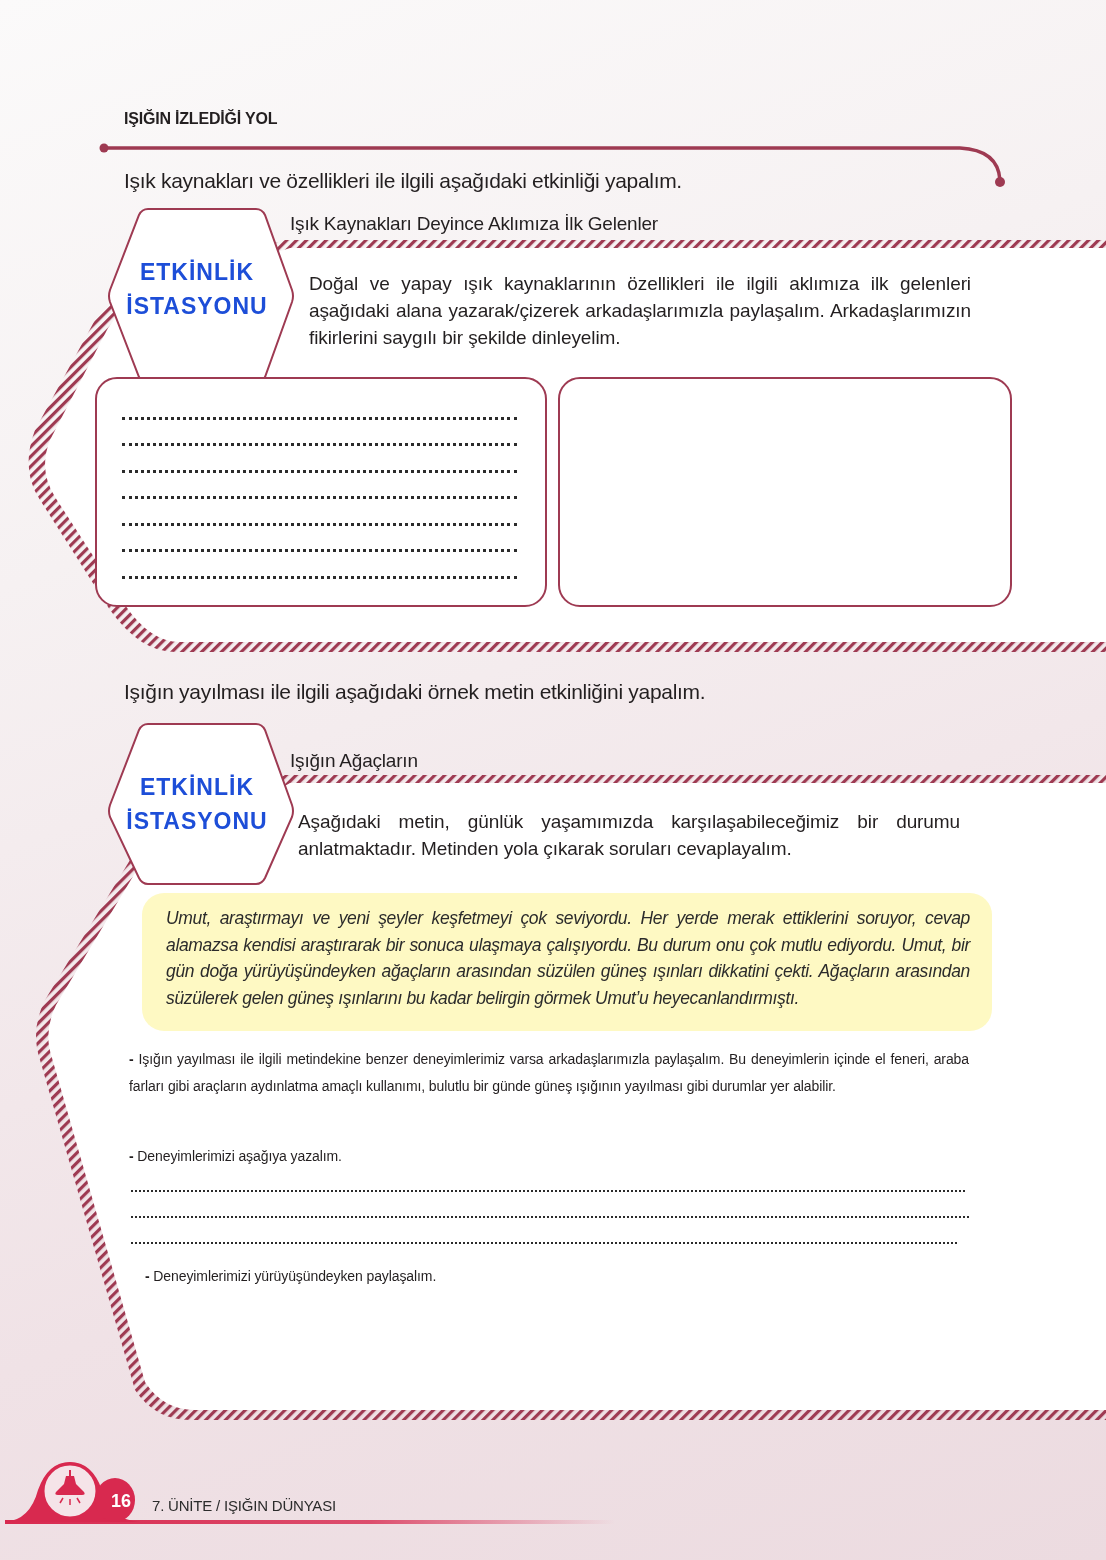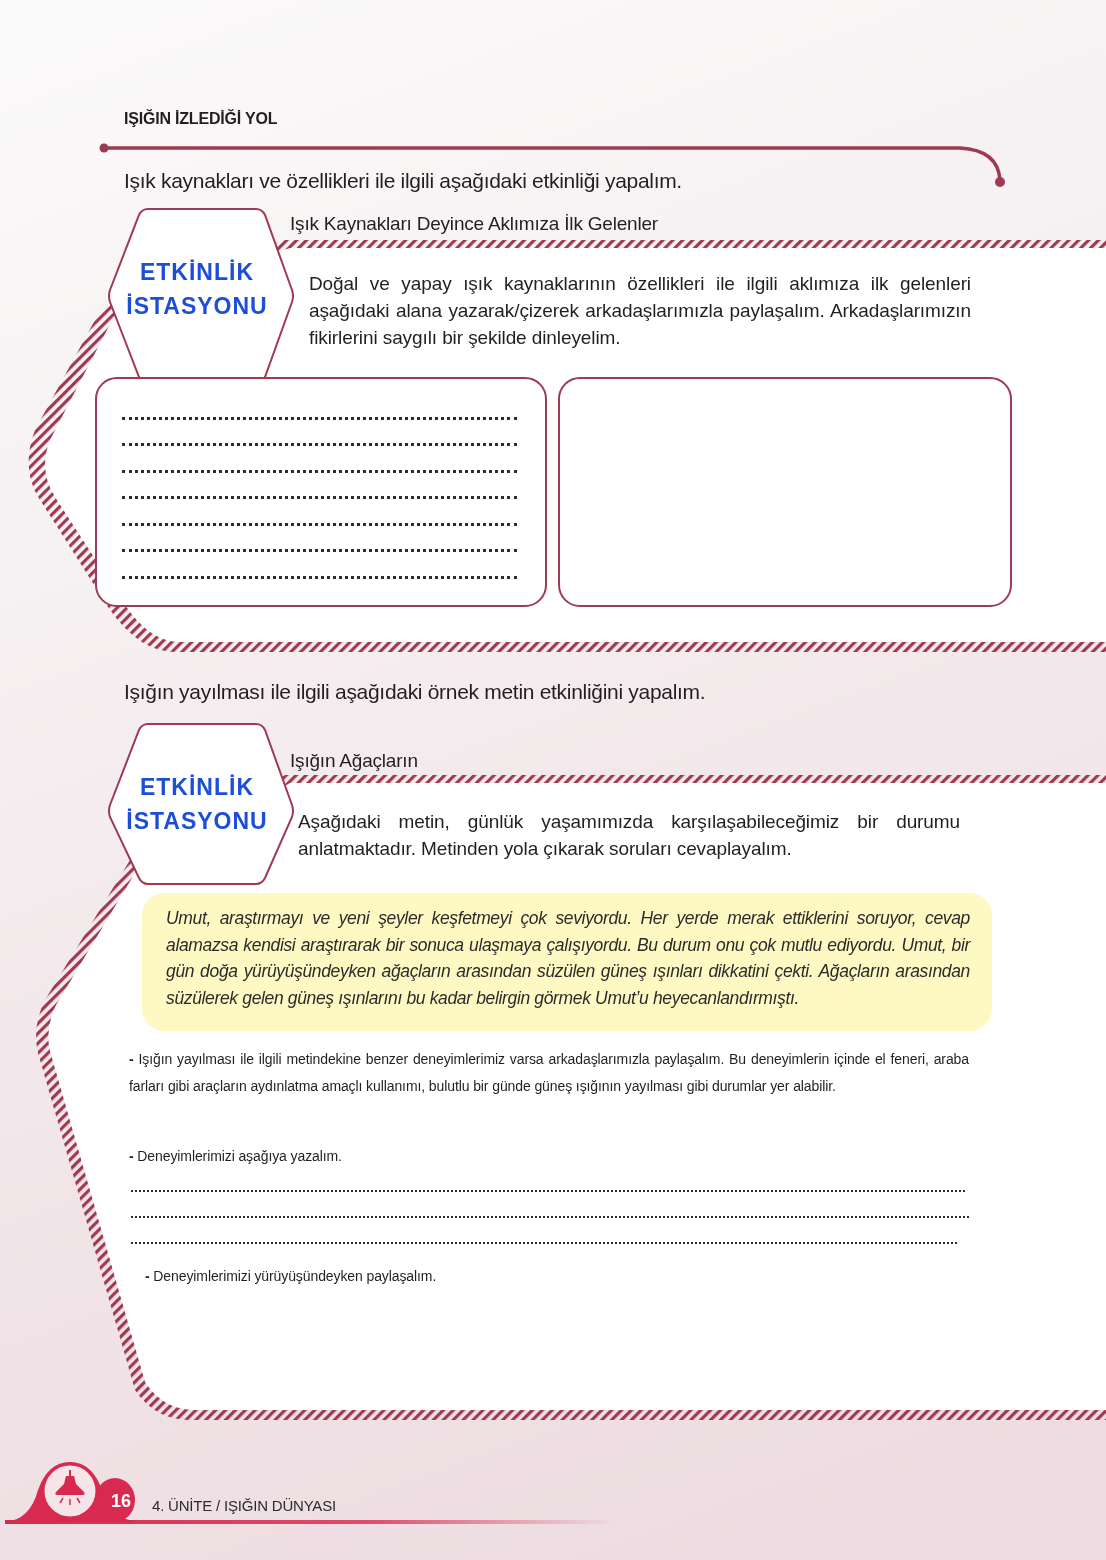--- a/index.html
+++ b/index.html
@@ -150,13 +150,13 @@
 </div>
 
 <svg class="abs" style="left:52px; top:1470px" width="36" height="40" viewBox="0 0 36 40">
   <rect x="17" y="0" width="2" height="6" fill="#d8294f"></rect>
   <path d="M14,6 L22,6 L24,14 L32,22 Q34,25 30,25 L6,25 Q2,25 4,22 L12,14 Z" fill="#d8294f"></path>
   <line x1="18" y1="29" x2="18" y2="35" stroke="#d8294f" stroke-width="1.5"></line>
   <line x1="11" y1="28" x2="8" y2="33" stroke="#d8294f" stroke-width="1.5"></line>
   <line x1="25" y1="28" x2="28" y2="33" stroke="#d8294f" stroke-width="1.5"></line>
 </svg>
 <div class="abs page-num">16</div>
-<div class="abs footer-text">4. ÜNİTE / IŞIĞIN DÜNYASI</div>
+<div class="abs footer-text">7. ÜNİTE / IŞIĞIN DÜNYASI</div>
 
 </body></html>

